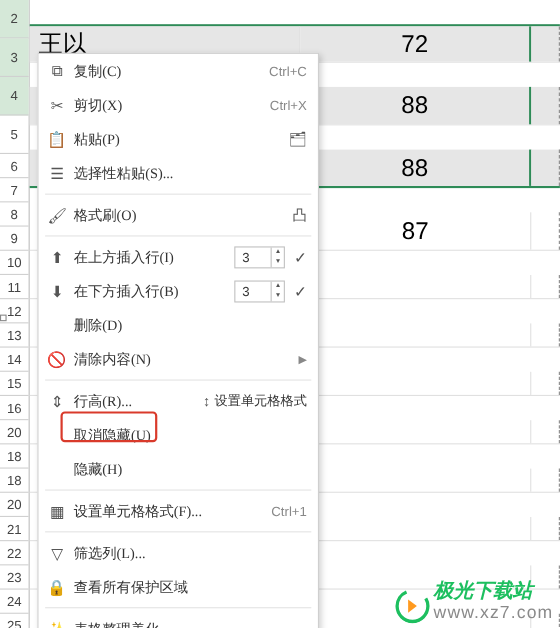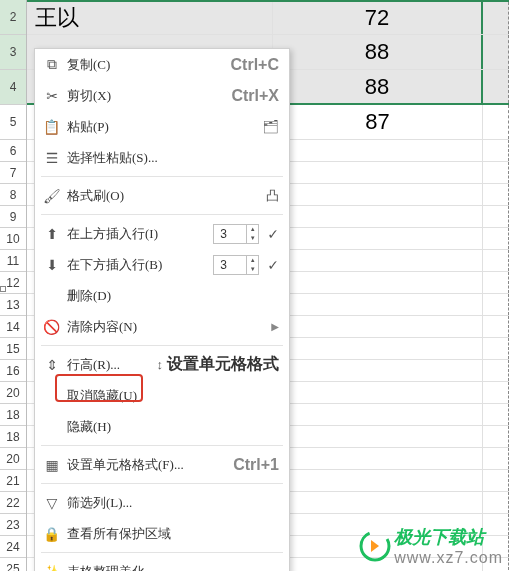--- a/index.html
+++ b/index.html
@@ -36,20 +36,21 @@
   .rh.sel { background: #d5e8d8; }
 
   .grid {
     flex: 1;
     position: relative;
   }
   .gridrow {
     display: flex;
     height: 22px;
     border-bottom: 1px solid #e0e0e0;
+    margin-top: 22px;
   }
   .gridrow.tall { height: 35px; }
   .cell {
     border-right: 1px solid #e0e0e0;
     padding: 0 8px;
     display: flex;
     align-items: center;
   }
   .cA { width: 246px; font-family: "SimSun", serif; font-size: 22px; }
   .cB { width: 210px; justify-content: center; font-family: Liberation Sans, sans-serif; font-size: 22px; }
@@ -84,21 +85,21 @@
   }
   .mi .ic {
     width: 22px;
     display: flex;
     justify-content: center;
     align-items: center;
     color: #555;
     font-size: 14px;
   }
   .mi .lbl { flex: 1; padding-left: 4px; font-family: Liberation Serif, serif; }
-  .mi .sc { color: #888; font-size: 16px; font-weight: bold; }
+  .mi .sc { color: #888; font-size: 12px; }
   .mi .ric { color: #555; font-size: 13px; padding-left: 4px;}
   .mi .arrow { color: #888; font-size: 10px; }
   .sep { height: 1px; background: #e3e3e3; margin: 3px 6px; }
 
   .spin {
     width: 46px; height: 20px;
     border: 1px solid #c0c0c0;
     display: flex; align-items: center;
     margin-right: 8px;
   }
@@ -115,21 +116,21 @@
     position: absolute;
     border: 2px solid #d93a2b;
     border-radius: 4px;
     pointer-events: none;
   }
 
   .watermark {
     position: absolute;
     right: 6px; bottom: 4px;
     display: flex;
-    align-items: center;
+    align-items: flex-end;
     gap: 3px;
     z-index: 5;
   }
   .wmlogo {
     width: 32px; height: 32px;
     border-radius: 50%;
   }
   .wmtxt1 { color: #1dbf5f; font-weight: bold; font-size: 18px; font-style: italic;}
   .wmtxt2 { color: #8a8a8a; font-size: 16px; letter-spacing: 1px;}
   

